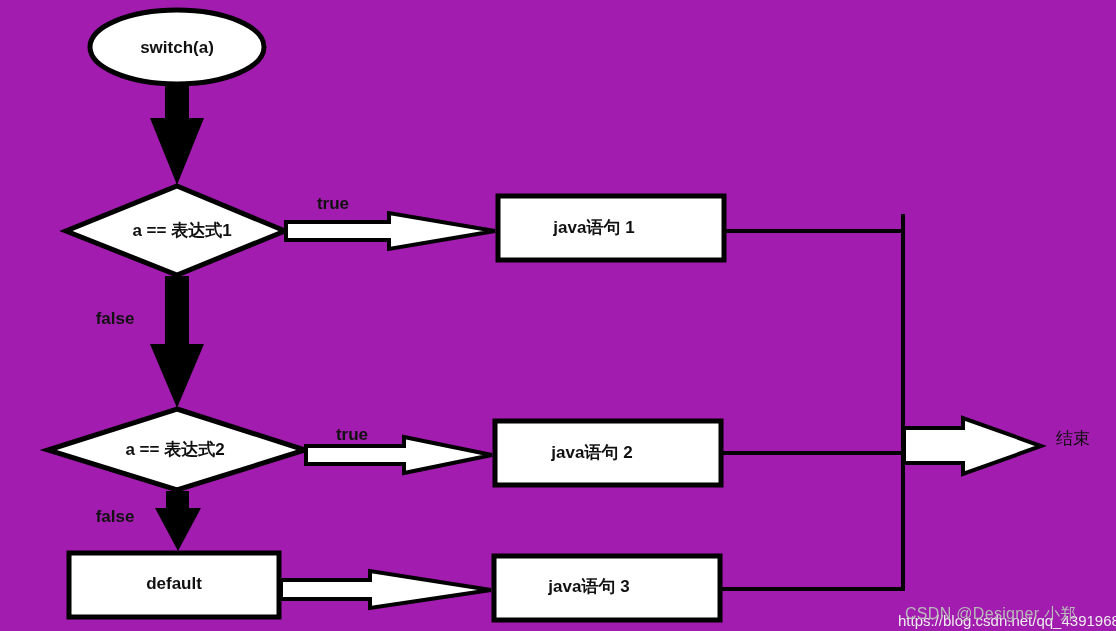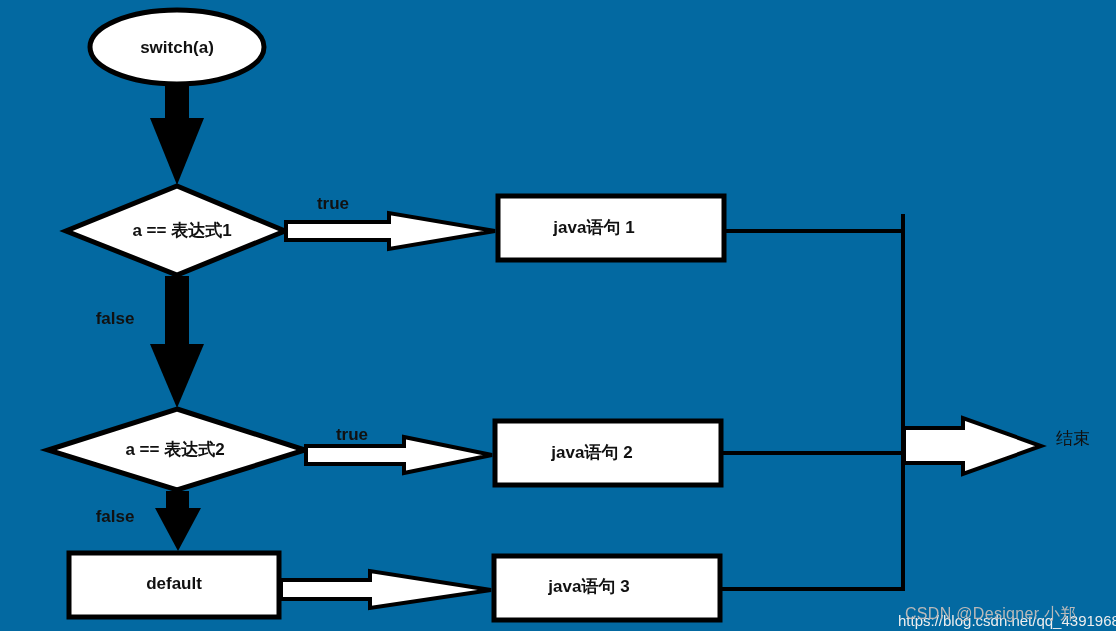--- a/index.html
+++ b/index.html
@@ -7,21 +7,21 @@
     padding: 0;
     background: #ffffff;
   }
   body {
     font-family: "Liberation Sans", "DejaVu Sans", sans-serif;
   }
   #canvas {
     position: relative;
     width: 1116px;
     height: 631px;
-    background: #0369a1;
+    background: #a21caf;
     overflow: hidden;
     text-decoration: underline;
   }
   #flow-svg {
     position: absolute;
     left: 0;
     top: 0;
     width: 1116px;
     height: 631px;
   }

